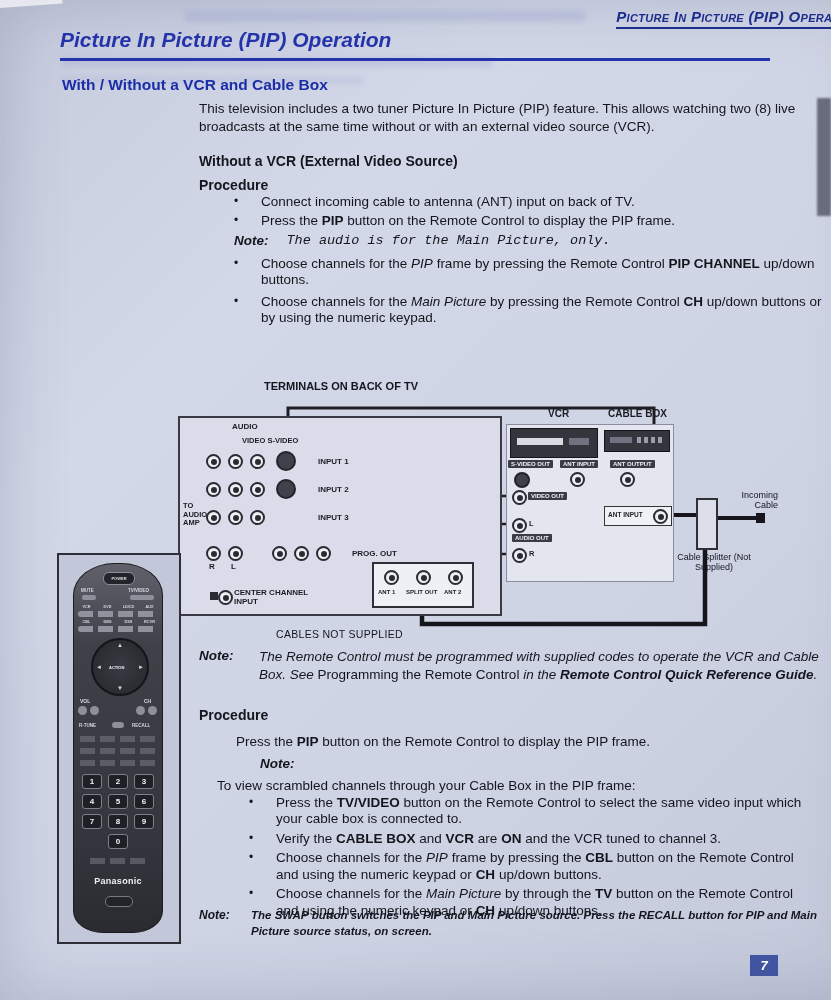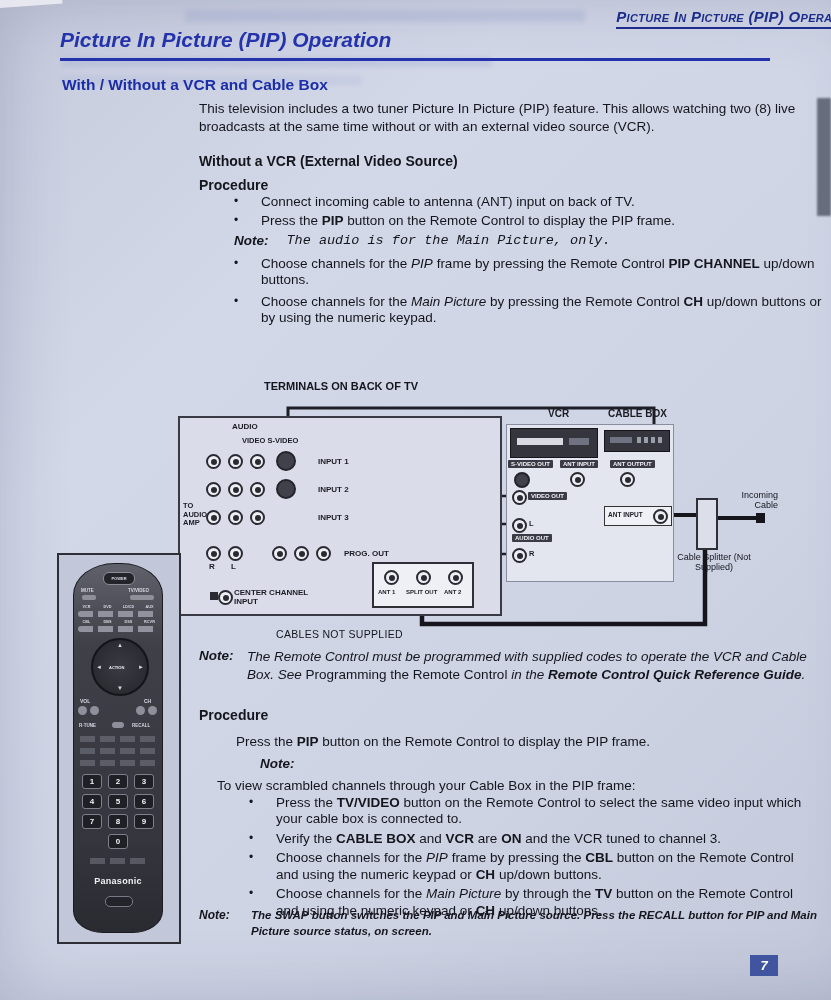--- a/index.html
+++ b/index.html
@@ -142,21 +142,21 @@
 
       <span class="dlab" style="left:3px;top:84px;width:32px;white-space:normal;font-size:7.5px;">TO AUDIO AMP</span>
 
       <span class="jack" style="left:26px;top:128px;"></span>
       <span class="jack" style="left:48px;top:128px;"></span>
       <span class="dlab" style="left:29px;top:144px;">R</span>
       <span class="dlab" style="left:51px;top:144px;">L</span>
       <span class="jack" style="left:92px;top:128px;"></span>
       <span class="jack" style="left:114px;top:128px;"></span>
       <span class="jack" style="left:136px;top:128px;"></span>
-      <span class="dlab" style="left:164px;top:131px;">PROG. OUT</span>
+      <span class="dlab" style="left:172px;top:131px;">PROG. OUT</span>
     </div>
 
     <span class="abs" style="left:34px;top:198px;width:8px;height:8px;background:#2a2a32;"></span>
     <span class="jack" style="left:42px;top:196px;"></span>
     <span class="dlab" style="left:58px;top:194px;width:86px;white-space:normal;">CENTER CHANNEL INPUT</span>
 
     <div class="abs" style="left:196px;top:168px;width:98px;height:42px;background:#eef0f6;border:2px solid #2f2f38;">
       <span class="jack" style="left:10px;top:6px;"></span>
       <span class="jack" style="left:42px;top:6px;"></span>
       <span class="jack" style="left:74px;top:6px;"></span>
@@ -266,21 +266,21 @@
 
       <div class="minirow" style="top:294px;width:56px;left:16px;"></div>
 
       <div class="abs" style="left:0;top:312px;width:88px;text-align:center;color:#eef0f4;font-size:9px;font-weight:bold;letter-spacing:.3px;">Panasonic</div>
       <div class="abs" style="left:31px;top:332px;width:26px;height:9px;border-radius:5px;background:#23242a;border:1px solid #777b86;"></div>
     </div>
   </div>
 
   <div class="abs" style="left:199px;top:648px;width:624px;">
     <span class="b i abs" style="left:0;top:0;">Note:</span>
-    <div class="abs i" style="left:48px;top:0;width:570px;line-height:1.3;">
+    <div class="abs i" style="left:60px;top:0;width:570px;line-height:1.3;">
       <span>The Remote Control must be programmed with supplied codes to operate the VCR and Cable Box.  See </span><span style="font-style:normal">Programming the Remote Control</span><span> in the </span><b>Remote Control Quick Reference Guide</b><span>.</span>
     </div>
   </div>
 
   <h3 class="abs h3" style="left:199px;top:707px;">Procedure</h3>
 
   <p class="abs" style="left:236px;top:734px;margin:0;">
     <span>Press the </span><b>PIP</b><span> button on the Remote Control to display the PIP frame.</span>
   </p>
 

